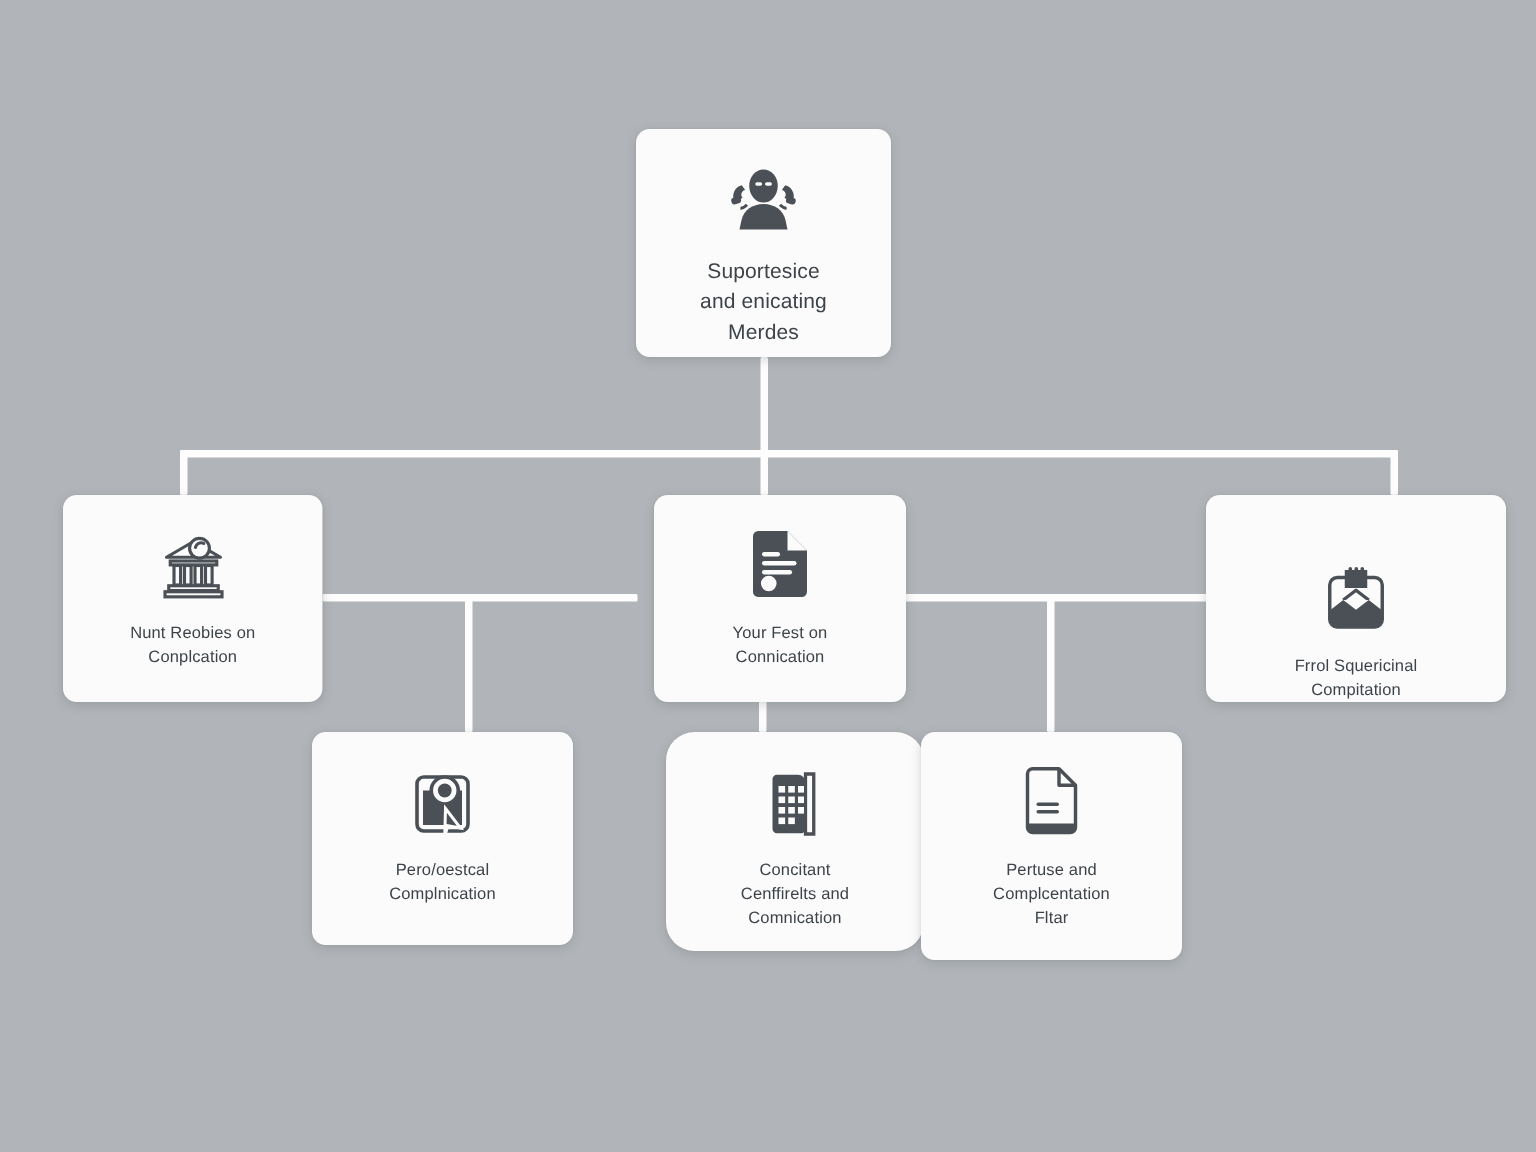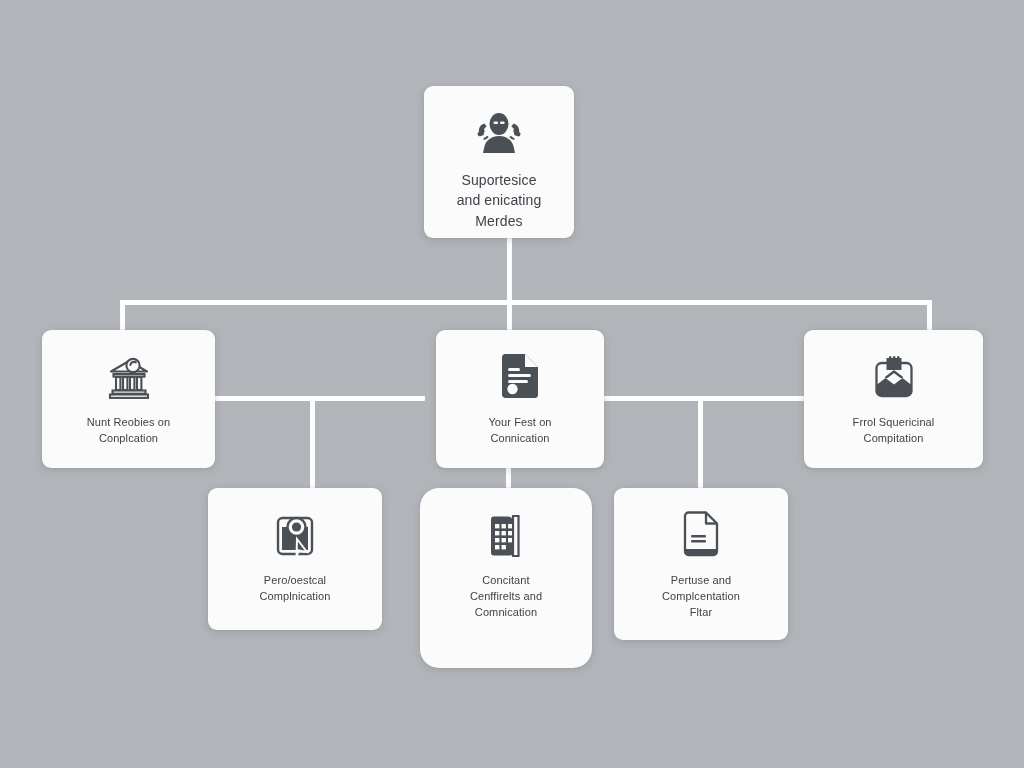--- a/index.html
+++ b/index.html
@@ -66,26 +66,26 @@
     font-size: 11px;
     line-height: 1.46;
     color: #3d4348;
     text-align: center;
     padding: 0 10px;
     letter-spacing: 0.1px;
     white-space: pre-line;
   }
 
   
-  #node-root        { left: 424px; top: 86px;  width: 150px; height: 152px; }
+  #node-root        { left: 424px; top: 86px;  width: 170px; height: 152px; }
   #node-row2-left   { left: 42px;  top: 330px; width: 173px; height: 138px; }
   #node-row2-center { left: 424px; top: 330px; width: 168px; height: 138px; margin-left: 12px; }
-  #node-row2-right  { left: 804px; top: 330px; width: 179px; height: 138px; }
+  #node-row2-right  { left: 804px; top: 330px; width: 200px; height: 138px; justify-content: flex-end; }
   #node-row3-left   { left: 208px; top: 488px; width: 174px; height: 142px; }
-  #node-row3-center { left: 420px; top: 488px; width: 172px; height: 180px; border-radius: 19px; }
+  #node-row3-center { left: 444px; top: 488px; width: 172px; height: 146px; border-radius: 19px; }
   #node-row3-right  { left: 614px; top: 488px; width: 174px; height: 152px; }
 
   #node-root .node-label { font-size: 14px; }
 </style>
 </head>
 <body>
 
 <div id="diagram-canvas">
 
   <div class="connector conn-root-stem"></div>

